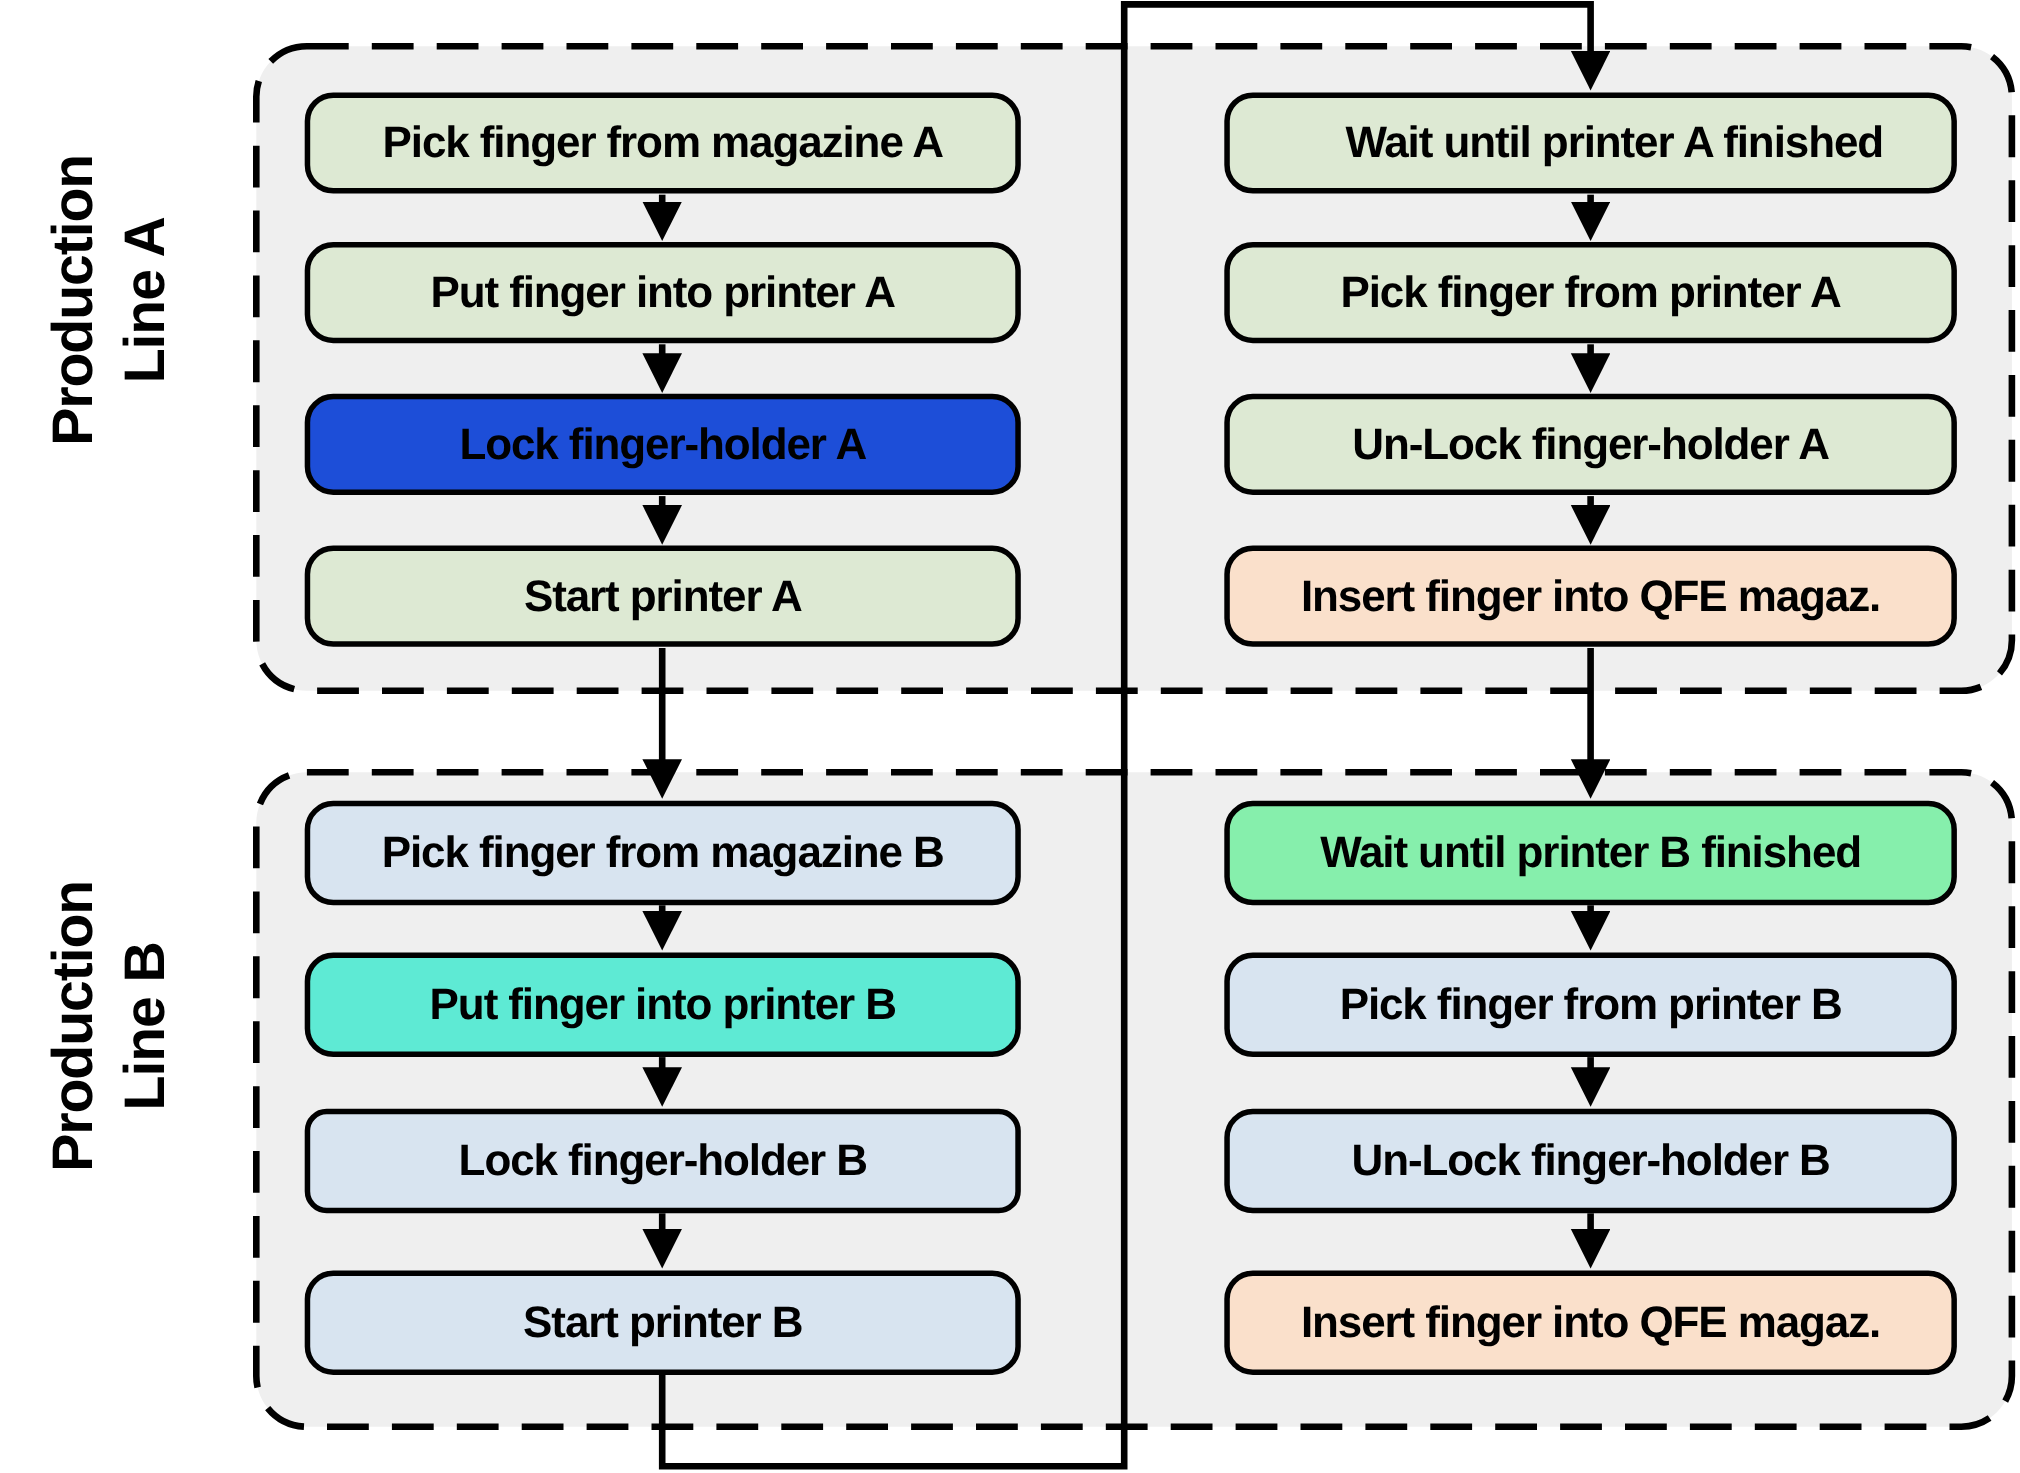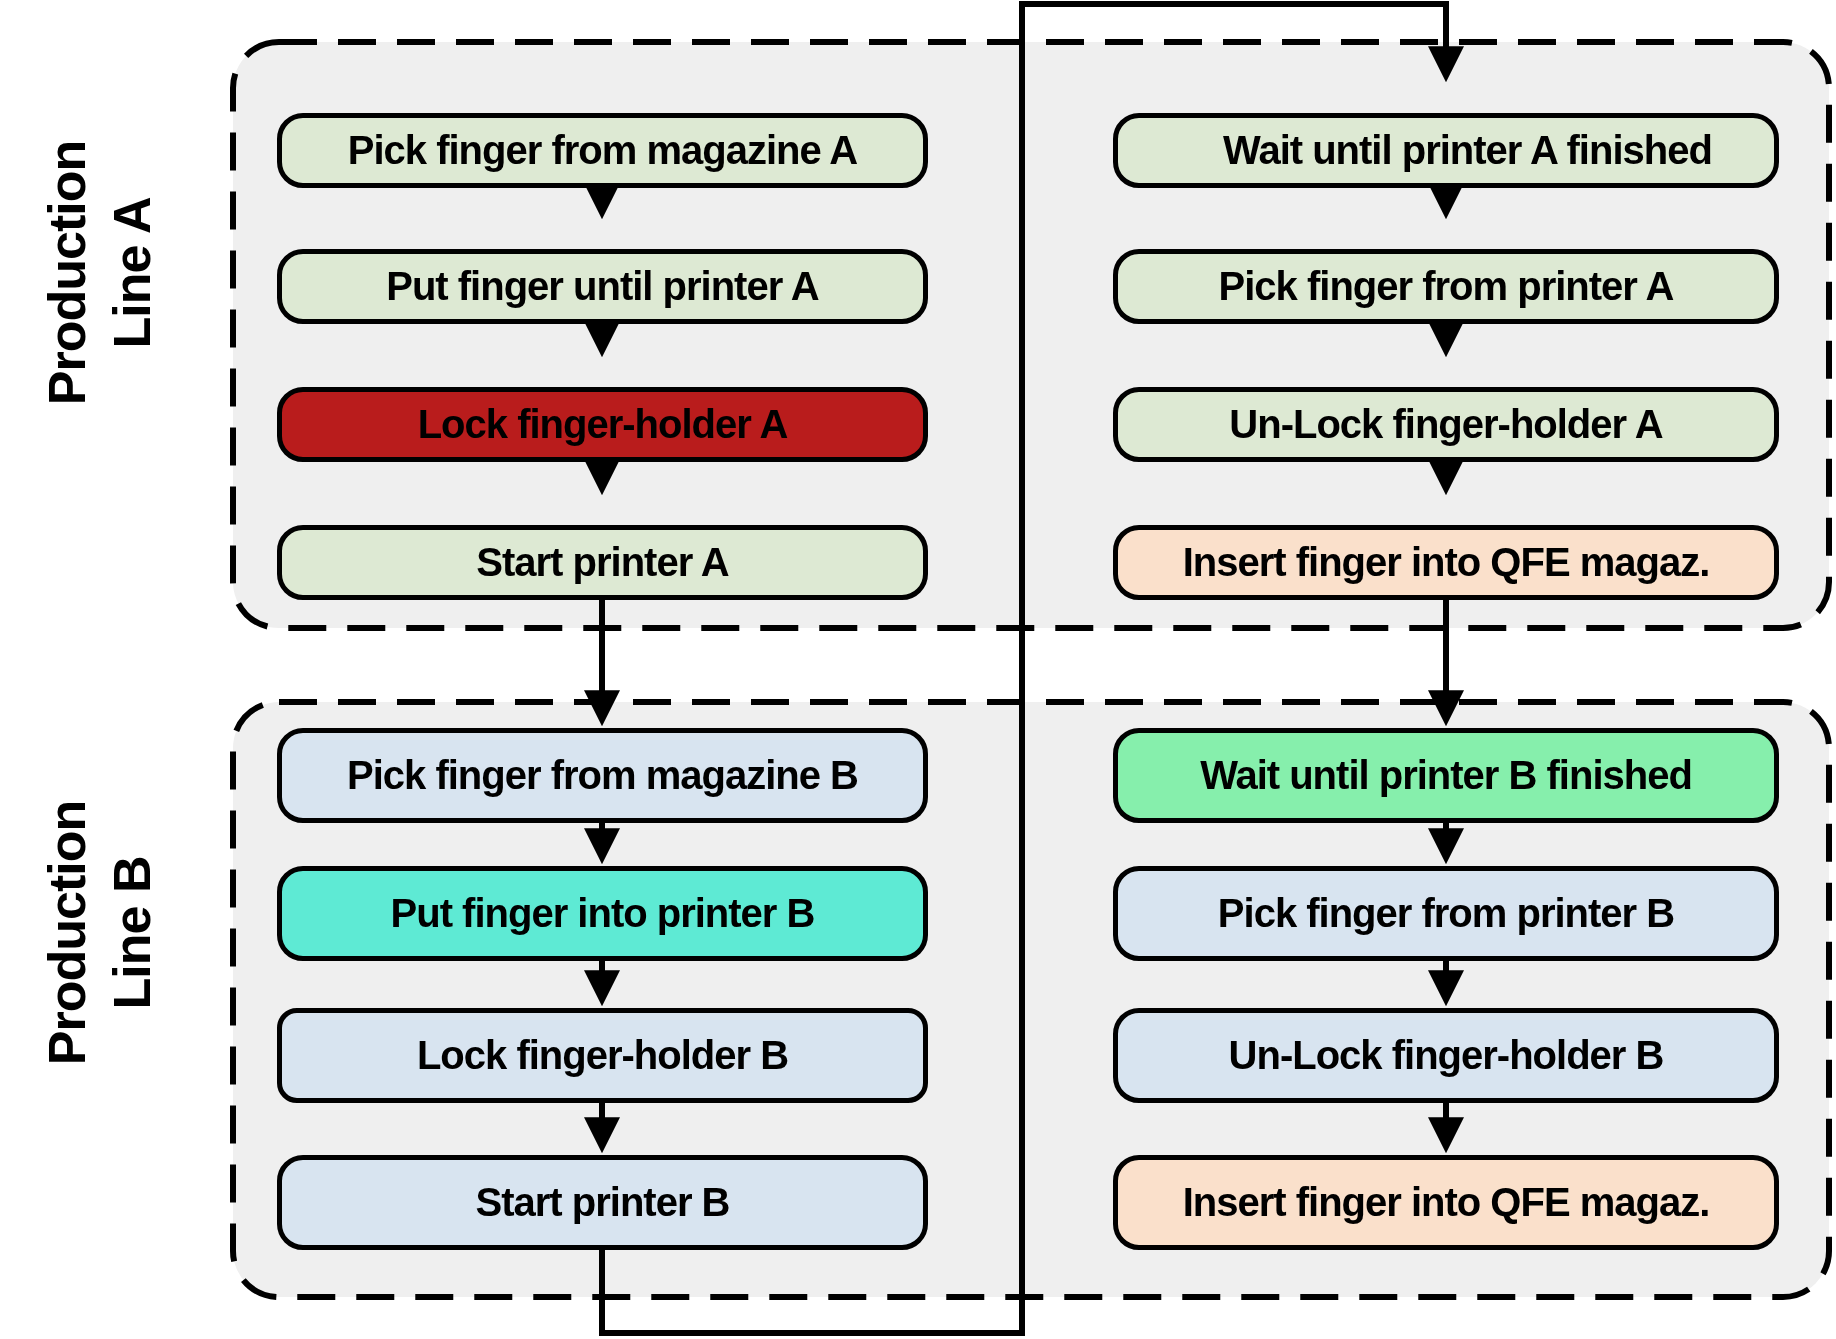--- a/index.html
+++ b/index.html
@@ -28,21 +28,21 @@
     align-items: center;
     justify-content: center;
     font-weight: bold;
     font-size: 40px;
     letter-spacing: -1px;
     white-space: nowrap;
     text-align: center;
   }
   .col-left  { left: 277px;  width: 651px; }
   .col-right { left: 1113px; width: 666px; }
-  .row-h-a { height: 75px; margin-top: 29px; }
+  .row-h-a { height: 92px; }
   .row-h-b { height: 95px; }
   .lane-label {
     position: absolute;
     z-index: 2;
     left: -130px;
     width: 460px;
     height: 150px;
     transform: rotate(-90deg);
     display: flex;
     flex-direction: column;
@@ -99,22 +99,22 @@
     <span>Production</span>
     <span>Line A</span>
   </div>
 
   <div class="lane-label" style="top:858px;">
     <span>Production</span>
     <span>Line B</span>
   </div>
 
   <div class="step col-left row-h-a" style="top: 84px; background-color: rgb(221, 233, 211);">Pick finger from magazine A</div>
-  <div class="step col-left row-h-a" style="top: 220px; background-color: rgb(221, 233, 211);">Put finger until printer A</div>
-  <div class="step col-left row-h-a" style="top: 358px; background-color: #b91c1c;">Lock finger-holder A</div>
+  <div class="step col-left row-h-a" style="top: 220px; background-color: rgb(221, 233, 211);">Put finger into printer A</div>
+  <div class="step col-left row-h-a" style="top: 358px; background-color: #1d4ed8;">Lock finger-holder A</div>
   <div class="step col-left row-h-a" style="top: 496px; background-color: rgb(221, 233, 211);">Start printer A</div>
 
   <div class="step col-right row-h-a" style="top: 84px; background-color: rgb(221, 233, 211); padding-left: 43px;">Wait until printer A finished</div>
   <div class="step col-right row-h-a" style="top: 220px; background-color: rgb(221, 233, 211);">Pick finger from printer A</div>
   <div class="step col-right row-h-a" style="top: 358px; background-color: rgb(221, 233, 211);">Un-Lock finger-holder A</div>
   <div class="step col-right row-h-a" style="top: 496px; background-color: rgb(250, 224, 203);">Insert finger into QFE magaz.</div>
 
   <div class="step col-left row-h-b" style="top: 728px; background-color: rgb(216, 228, 240);">Pick finger from magazine B</div>
   <div class="step col-left row-h-b" style="top: 866px; background-color: #5eead4;">Put finger into printer B</div>
   <div class="step col-left row-h-b" style="top: 1008px; background-color: rgb(216, 228, 240); border-radius: 20px;">Lock finger-holder B</div>

